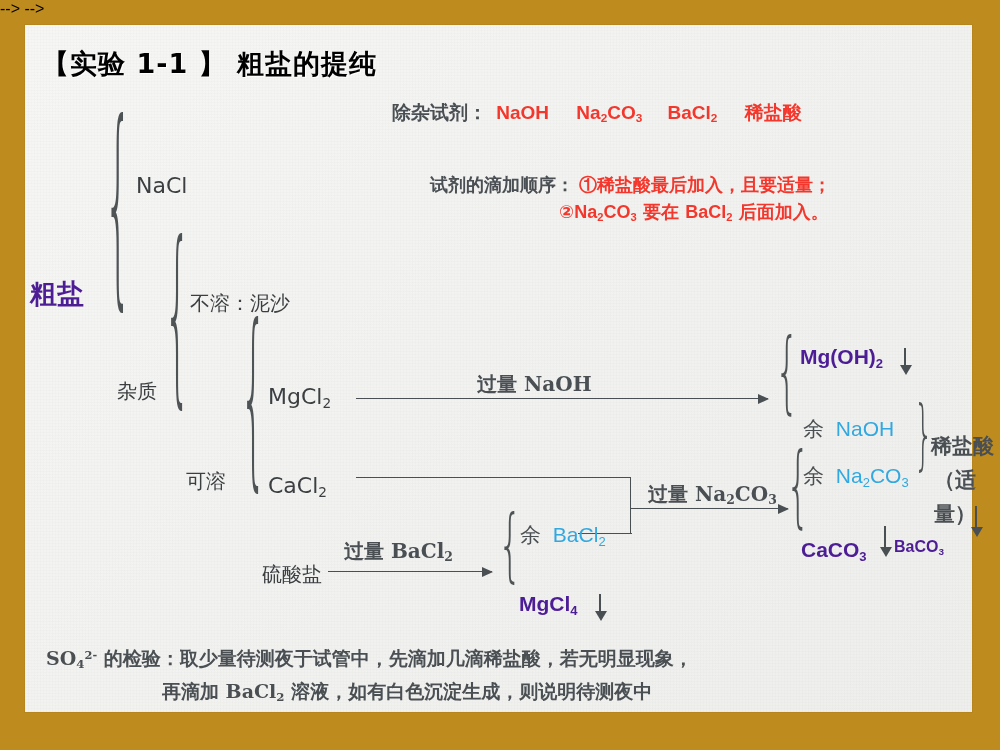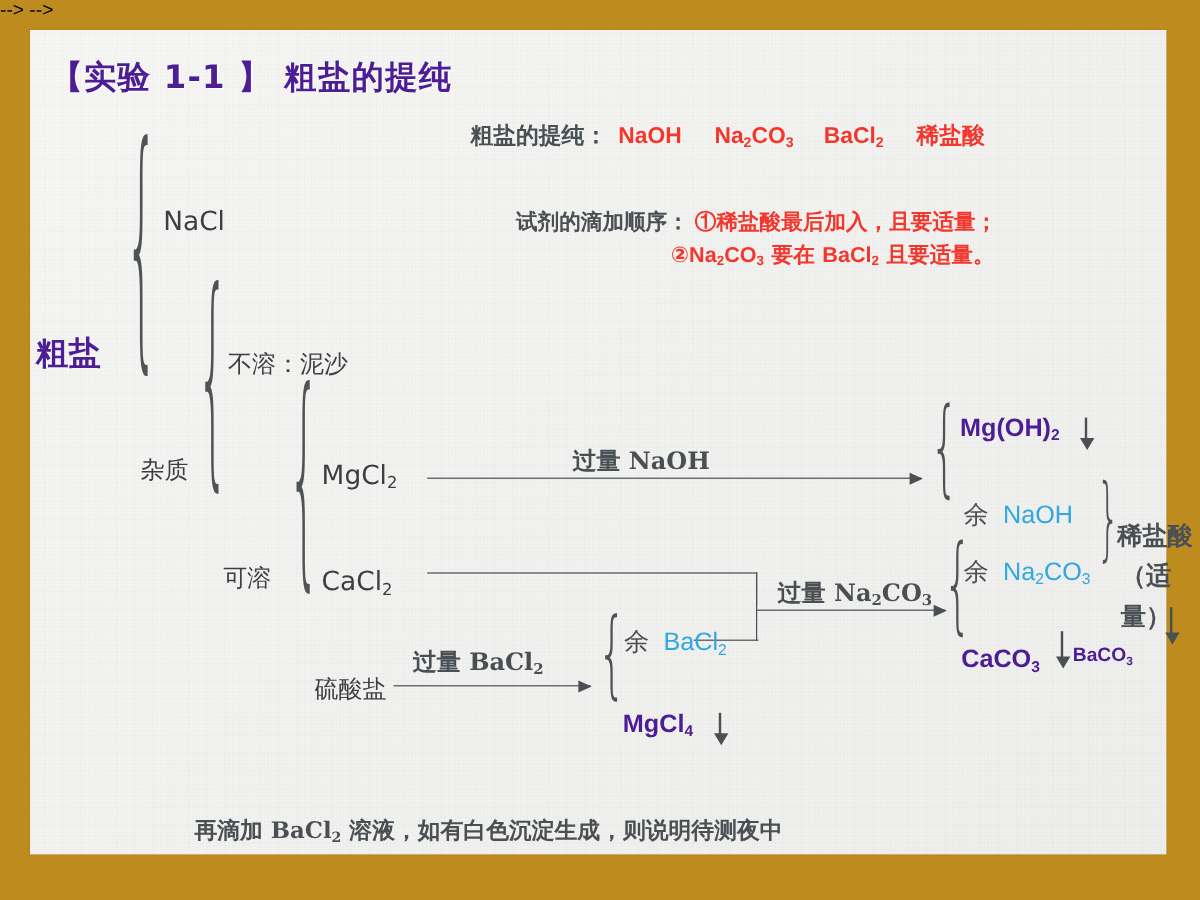--- a/index.html
+++ b/index.html
@@ -18,21 +18,21 @@
     background:
       repeating-linear-gradient(0deg, rgba(0,0,0,0.012) 0px, rgba(0,0,0,0.012) 1px, rgba(255,255,255,0) 1px, rgba(255,255,255,0) 3px),
       repeating-linear-gradient(90deg, rgba(0,0,0,0.012) 0px, rgba(0,0,0,0.012) 1px, rgba(255,255,255,0) 1px, rgba(255,255,255,0) 3px),
       linear-gradient(135deg,#f6f6f4 0%,#f2f2f0 45%,#eeeeec 100%);
     box-shadow:0 0 0 1px rgba(0,0,0,0.04);
   }
   .abs{position:absolute;white-space:nowrap;}
   
   .title{
     font-family:"DejaVu Sans","Liberation Sans",sans-serif;
-    font-weight:bold;font-size:27px;color:#4c1d95;
+    font-weight:bold;font-size:27px;color:#000000;
     letter-spacing:1px;
     text-shadow:1px 1px 0 rgba(255,255,255,0.9);
   }
   .lbl-dark{font-family:"DejaVu Sans","Liberation Sans",sans-serif;color:#3b3f42;}
   .serif{font-family:"DejaVu Serif","Liberation Serif",serif;}
   .red{color:#F3372C;}
   .pink{color:#4c1d95;}
   .cyan{color:#31A8E0;}
   .gray{color:#4a4f53;}
   .bold{font-weight:bold;}
@@ -67,34 +67,34 @@
 <body>
 
 <div id="slide">
   <div id="paper"></div>
 
   
   <div class="abs title" style="left:42px;top:46px;">【实验 1-1 】    粗盐的提纯</div>
 
   
   <div class="abs" style="left:392px;top:100px;font-size:19px;">
-    <span class="serif bold gray">粗盐的提纯：</span>
+    <span class="serif bold gray">除杂试剂：</span>
     <span class="bold red" style="margin-left:4px;">NaOH</span>
     <span class="bold red" style="margin-left:22px;">Na<sub>2</sub>CO<sub>3</sub></span>
     <span class="bold red" style="margin-left:20px;">BaCl<sub>2</sub></span>
     <span class="bold red serif" style="margin-left:22px;">稀盐酸</span>
   </div>
 
   
   <div class="abs" style="left:414px;top:173px;font-size:18px;margin-left:16px;">
     <span class="serif bold gray">试剂的滴加顺序：</span>
     <span class="serif bold red">①稀盐酸最后加入，且要适量；</span>
   </div>
   <div class="abs bold red" style="left:559px;top:200px;font-size:18px;">
-    <span>②Na<sub>2</sub>CO<sub>3</sub><span class="serif"> 要在 </span>BaCl<sub>2</sub><span class="serif"> 且要适量。</span></span>
+    <span>②Na<sub>2</sub>CO<sub>3</sub><span class="serif"> 要在 </span>BaCl<sub>2</sub><span class="serif"> 后面加入。</span></span>
   </div>
 
   
   
   <div class="abs serif bold" style="left:30px;top:276px;font-size:27px;color:#4c1d95;">粗盐</div>
 
   
   <div class="abs" style="left:104px;top:184px;">
     <span class="brace" style="font-size:42px;transform:scale(1.05,5.2);">{</span>
   </div>
@@ -198,16 +198,19 @@
     <span class="serif gray">余</span>
     <span class="cyan" style="margin-left:6px;">BaCl<sub>2</sub></span>
   </div>
 
   <div class="abs bold pink" style="left:519px;top:592px;font-size:21px;">
     <span>MgCl</span><sub>4</sub>
   </div>
   <div class="abs dnarrow" style="left:599px;top:594px;height:18px;"></div>
 
   
+  <div class="abs serif bold gray" style="left:46px;top:646px;font-size:19px;">
+    <span><span>SO</span><sub>4</sub><sup>2-</sup></span><span> 的检验：取少量待测夜于试管中，先滴加几滴稀盐酸，若无明显现象，</span>
+  </div>
   <div class="abs serif bold gray" style="left:162px;top:679px;font-size:19px;">
     <span>再滴加 BaCl</span><sub>2</sub><span> 溶液，如有白色沉淀生成，则说明待测夜中</span>
   </div>
 </div>
 
 </body></html>

